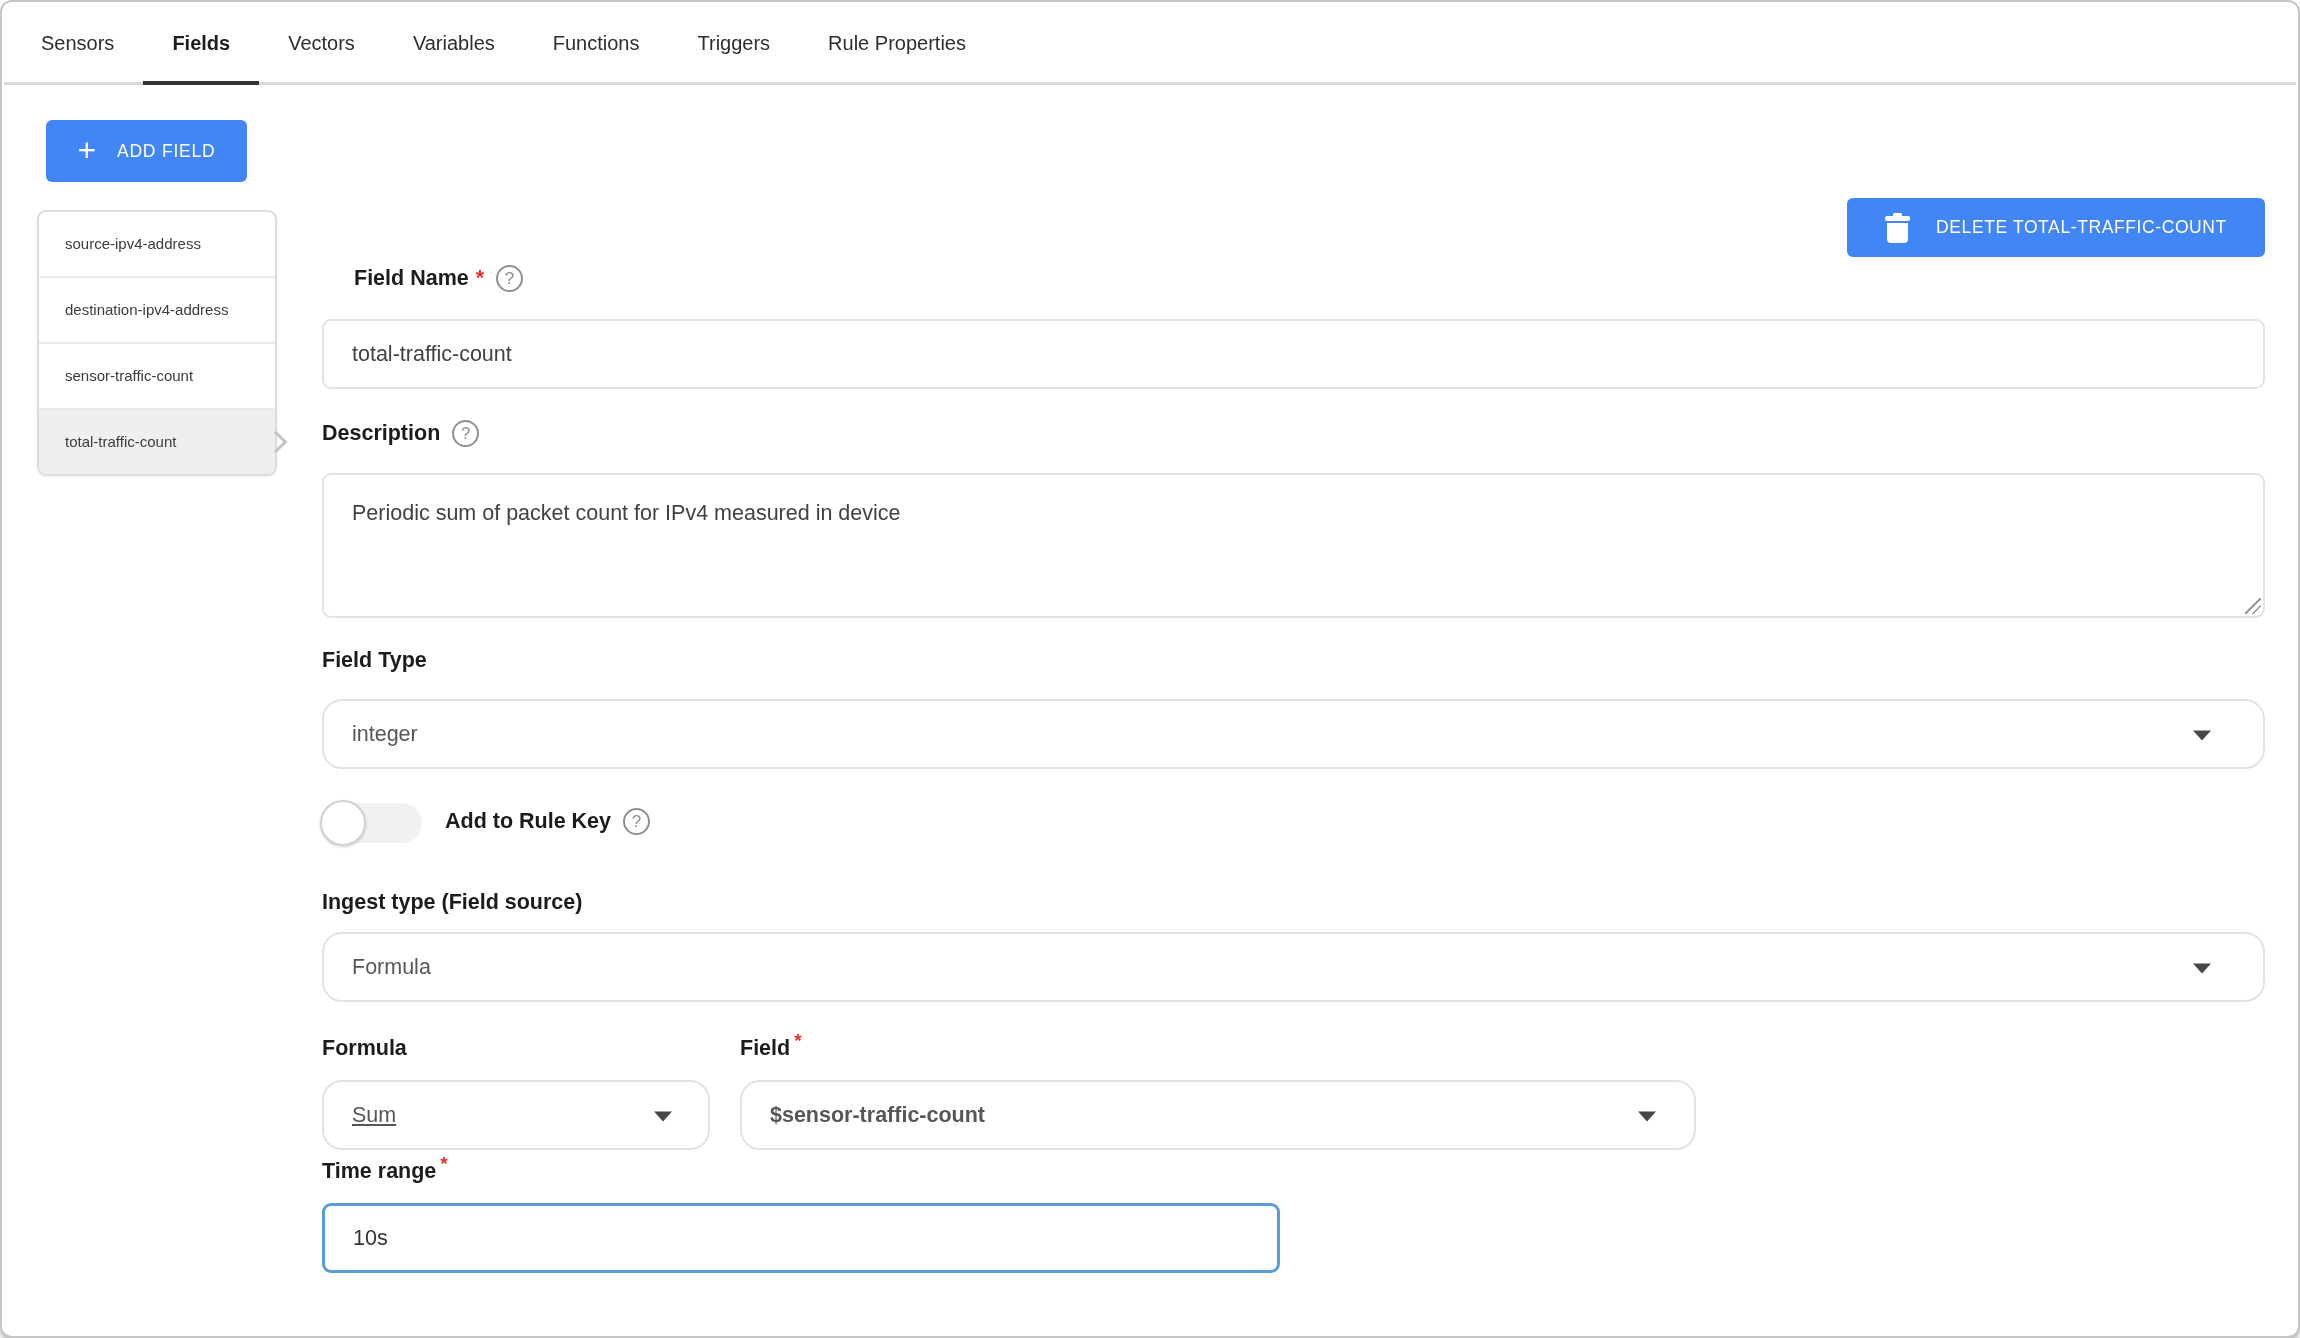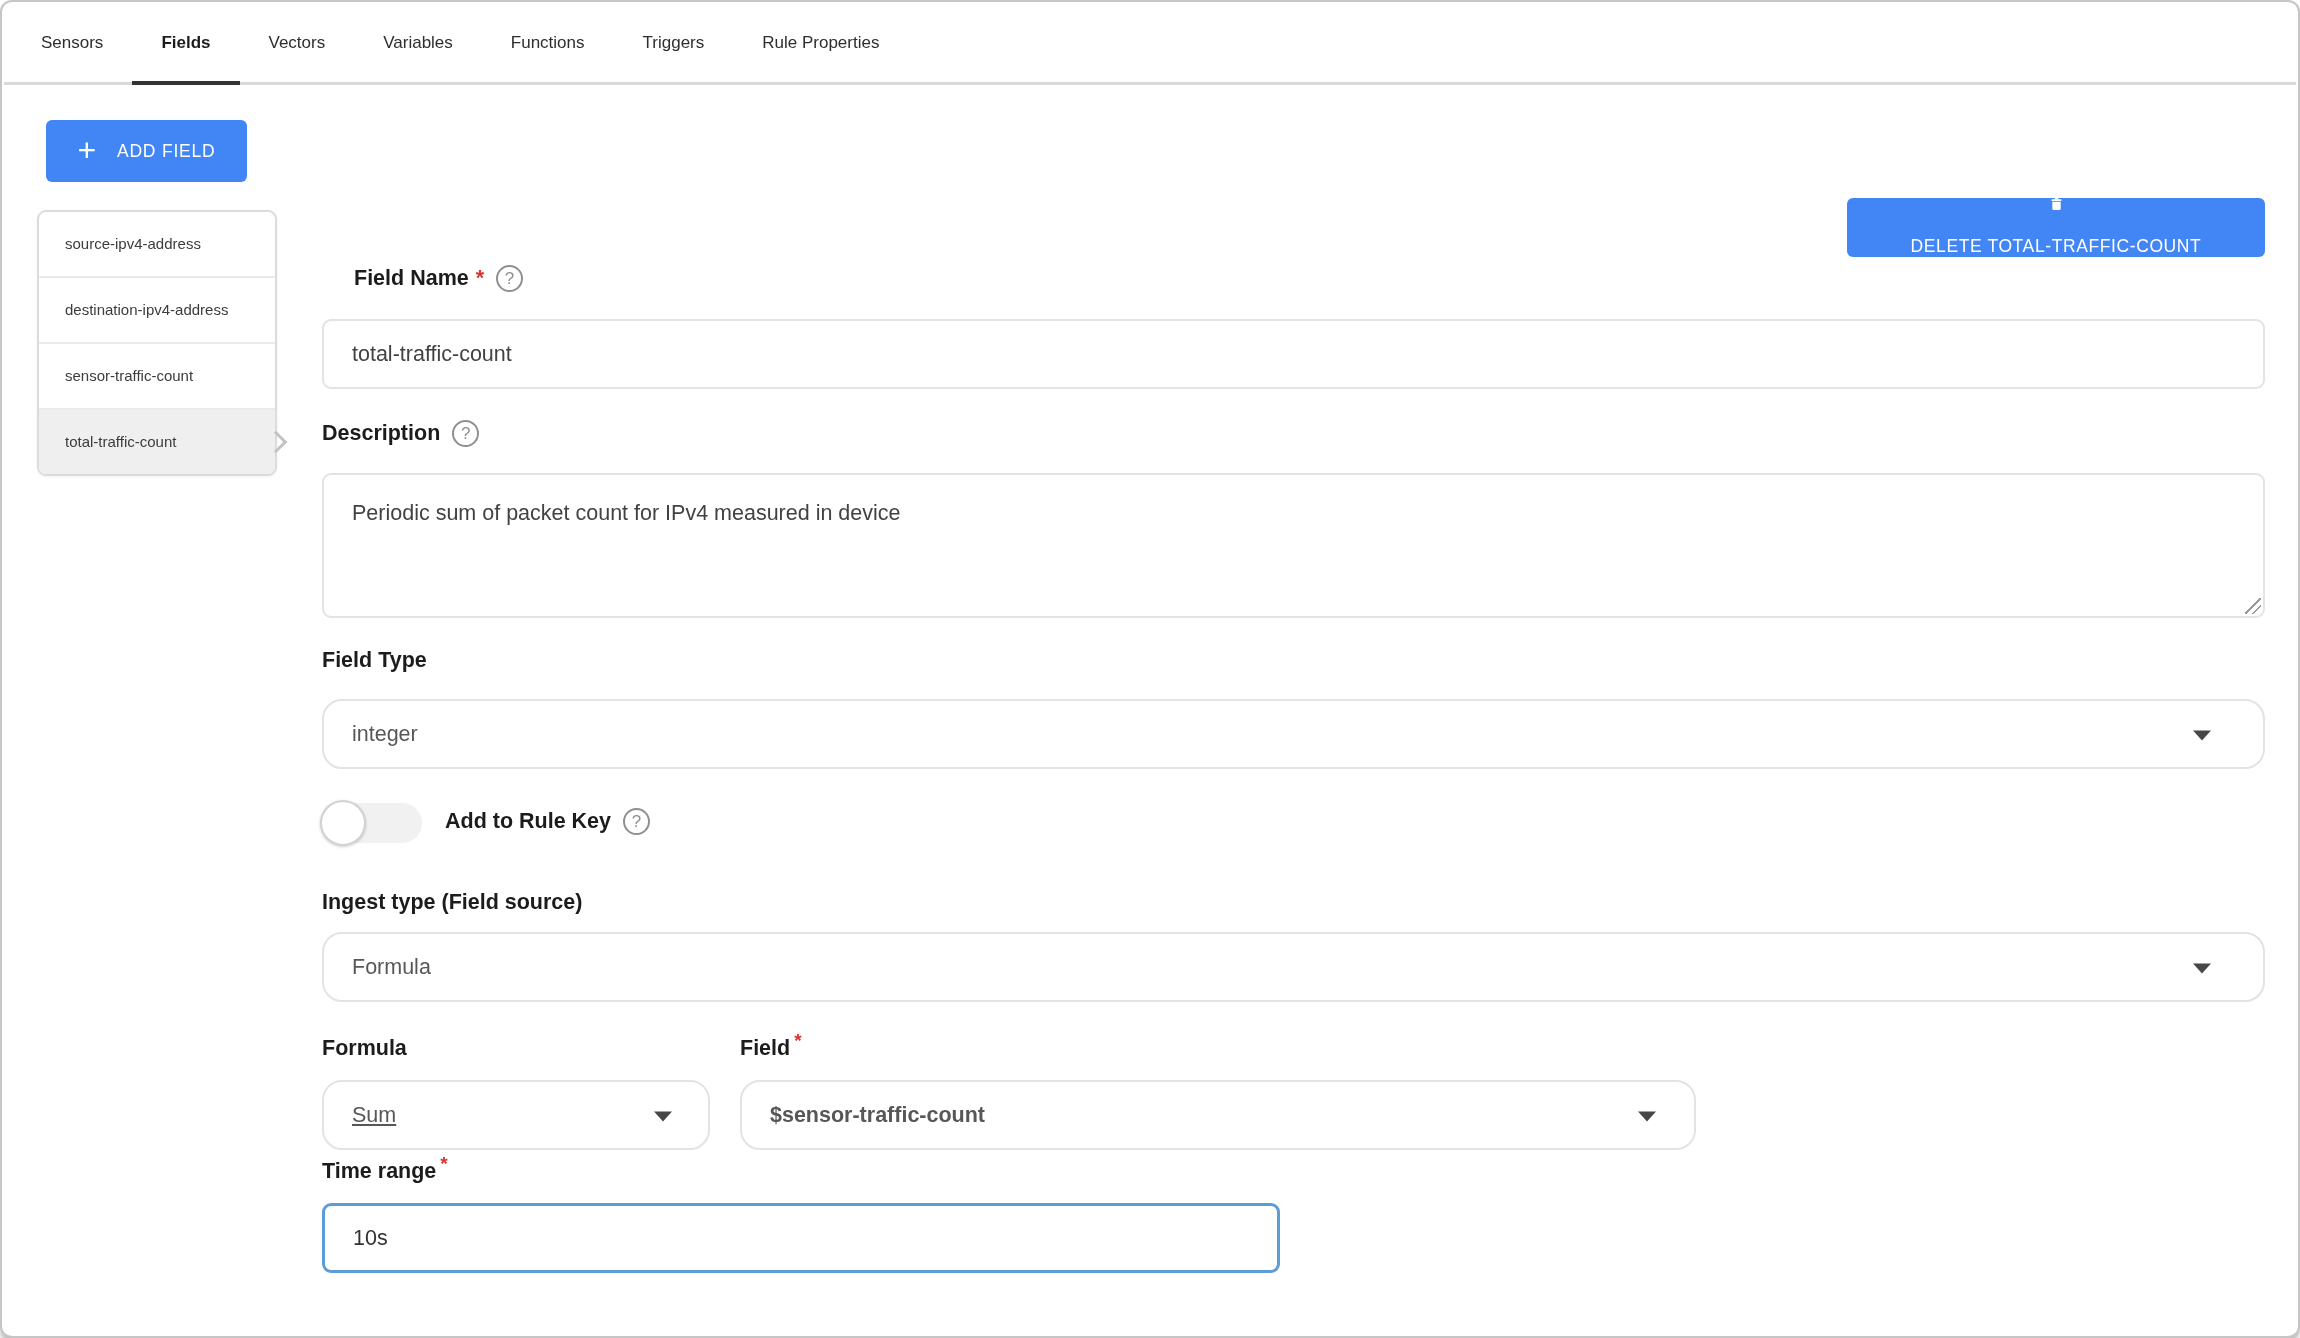--- a/index.html
+++ b/index.html
@@ -15,21 +15,21 @@
   }
   
   .tabbar {
     position: absolute; top: 2px; left: 2px; right: 2px; height: 81px;
     border-bottom: 3px solid #d9d9d9;
     display: flex; align-items: stretch; padding-left: 8px;
     background: #fff;
   }
   .tab {
     position: relative; display: flex; align-items: center;
-    padding: 0 29px; font-size: 17px; color: #2e2e2e; cursor: pointer;
+    padding: 0 29px; font-size: 20px; color: #2e2e2e; cursor: pointer;
     white-space: nowrap;
   }
   .tab.active { font-weight: bold; color: #1d1d1d; }
   .tab.active::after {
     content: ""; position: absolute; left: 0; right: 0; bottom: -3px;
     height: 4px; background: #333333;
   }
   
   .btn-blue {
     background: #4285f4; color: #fff; border: none; border-radius: 6px;
@@ -59,21 +59,21 @@
   .item-chevron {
     position: absolute; right: -9px; top: 50%;
     width: 16px; height: 16px;
     border-top: 3px solid #c3c3c3; border-right: 3px solid #c3c3c3;
     transform: translateY(-50%) rotate(45deg);
     background: transparent;
   }
   
   .delete-btn {
     position: absolute; left: 1845px; top: 196px; width: 418px; height: 59px;
-    font-size: 17.5px; letter-spacing: .6px; gap: 26px; flex-direction: column;
+    font-size: 17.5px; letter-spacing: .6px; gap: 26px;
   }
   .trash-icon { width: 25px; height: 30px; }
   
   .form-label {
     position: absolute; font-size: 21.5px; font-weight: bold; color: #1c1c1c;
     display: flex; align-items: center;
   }
   .req { color: #e03131; font-weight: bold; margin-left: 7px; }
   .req.sup { position: relative; top: -8px; margin-left: 4px; font-size: 19px; }
   .help-icon {

